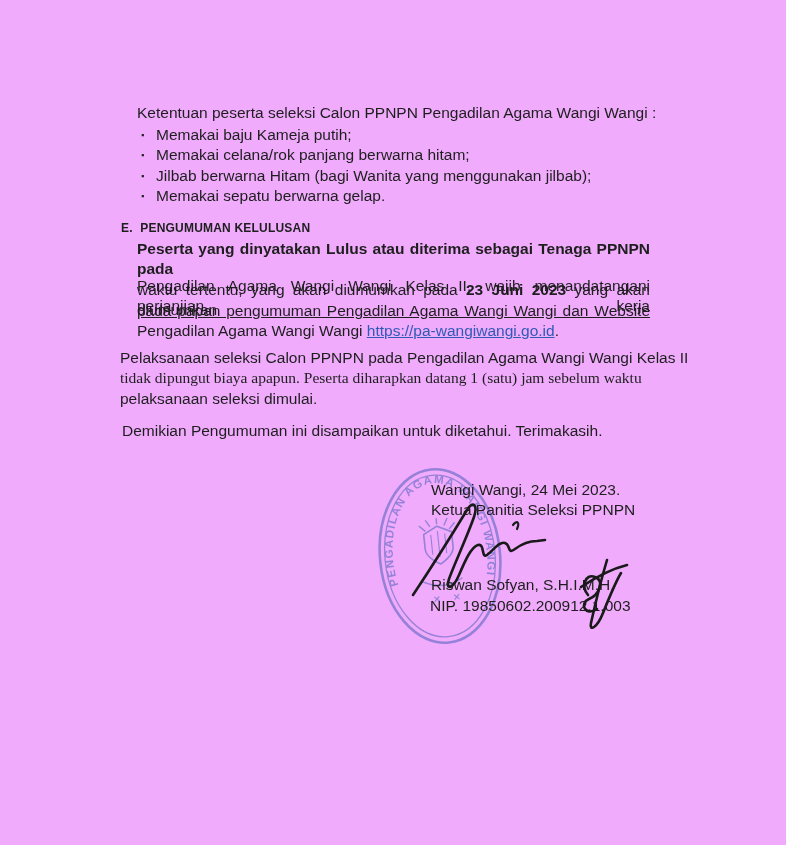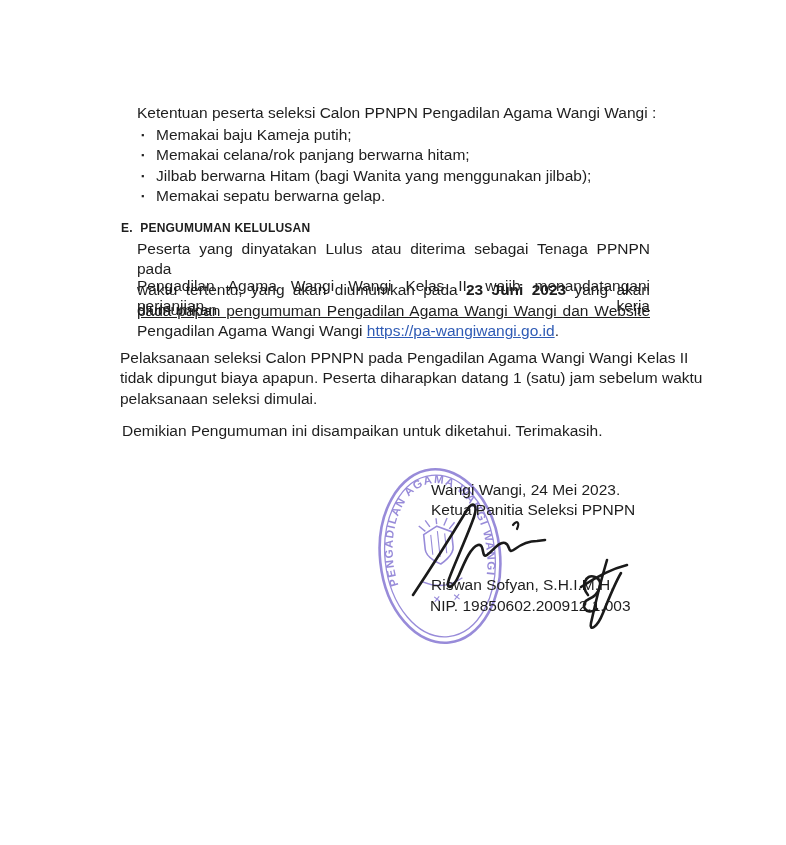--- a/index.html
+++ b/index.html
@@ -1,20 +1,20 @@
 <!DOCTYPE html>
 <html><head>
 <meta charset="utf-8">
 <style>
   html,body{margin:0;padding:0;background:#e9e9e9;}
   .page{
     position:relative;
     width:786px;height:845px;
     margin:0 auto;
-    background:#ffffff;
+    background:#f0abfc;
     font-family:"Liberation Sans", sans-serif;
     color:#1e1e1e;
     overflow:hidden;
   }
   .t{
     position:absolute;
     font-size:15.5px;
     line-height:20px;
     white-space:nowrap;
   }
@@ -60,28 +60,28 @@
   <div class="t bullet-row" style="left:141px;top:186px;">
     <span class="bullet-glyph">▪</span>
     <span>Memakai sepatu berwarna gelap.</span>
   </div>
 
   <div class="t heading-e" style="left:121px;top:218px;">
     <span>E.</span>
     <span style="margin-left:4px;">PENGUMUMAN KELULUSAN</span>
   </div>
 
-  <div class="t jline" style="left:137px;top:239px;">Peserta yang dinyatakan Lulus atau diterima sebagai Tenaga PPNPN pada</div>
+  <div class="t jline" style="left:137px;top:239px;font-weight:bold;">Peserta yang dinyatakan Lulus atau diterima sebagai Tenaga PPNPN pada</div>
   <div class="t jline" style="left:137px;top:276px;">Pengadilan Agama Wangi Wangi Kelas II, wajib menandatangani perjanjian kerja</div>
   <div class="t jline" style="left:137px;top:280px;"><span>waktu tertentu, yang akan diumumkan pada </span><span class="bold">23 Juni 2023</span><span> yang akan diumumkan</span></div>
   <div class="t jline" style="left:137px;top:301px;text-decoration:underline;">pada papan pengumuman Pengadilan Agama Wangi Wangi dan Website</div>
   <div class="t lastline" style="left:137px;top:321px;"><span>Pengadilan Agama Wangi Wangi </span><a class="doclink">https://pa-wangiwangi.go.id</a><span>.</span></div>
 
   <div class="t" style="left:120px;top:348px;">Pelaksanaan seleksi Calon PPNPN pada Pengadilan Agama Wangi Wangi Kelas II</div>
-  <div class="t" style="left:120px;top:368px;">tidak dipungut biaya apapun. Peserta diharapkan datang 1 (satu) jam sebelum waktu</div>
+  <div class="t" style="left:120px;top:368px;font-family:Liberation Serif, serif;">tidak dipungut biaya apapun. Peserta diharapkan datang 1 (satu) jam sebelum waktu</div>
   <div class="t" style="left:122px;top:421px;">Demikian Pengumuman ini disampaikan untuk diketahui. Terimakasih.</div>
 
   <div class="t" style="left:120px;top:389px;">pelaksanaan seleksi dimulai.</div>
 
   <svg style="left:372px;top:460px;" width="145" height="195" viewBox="0 0 145 195" aria-hidden="true">
     <g transform="rotate(-6 68 96)" stroke="#8a7cd4" fill="none" opacity="0.88">
       <ellipse cx="68" cy="96" rx="60" ry="87" stroke-width="2.6"></ellipse>
       <ellipse cx="68" cy="96" rx="55" ry="81" stroke-width="1.3"></ellipse>
 
       <path id="ringArc" d="M 34.8 147.6 A 47 73 0 1 1 101.2 147.6" stroke="none"></path>

